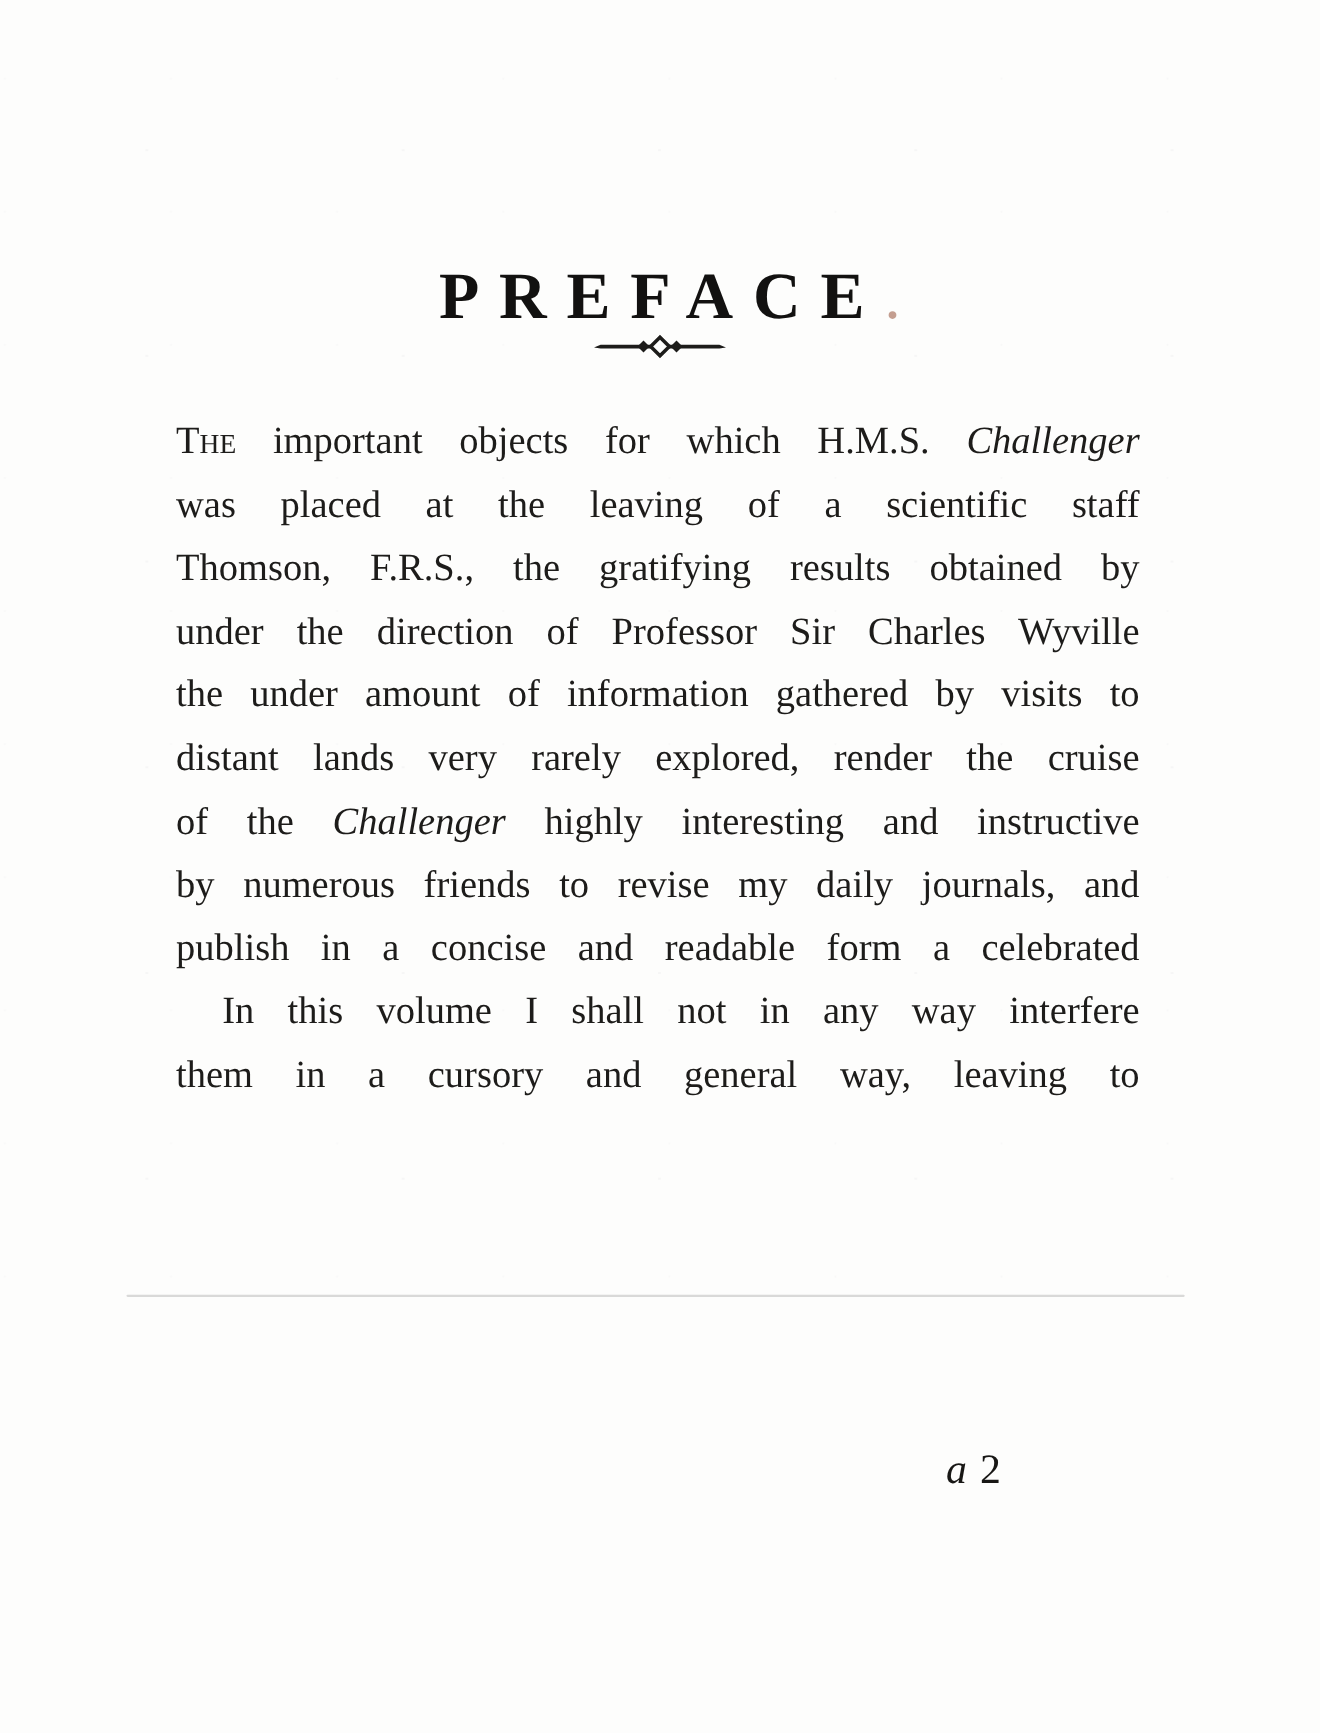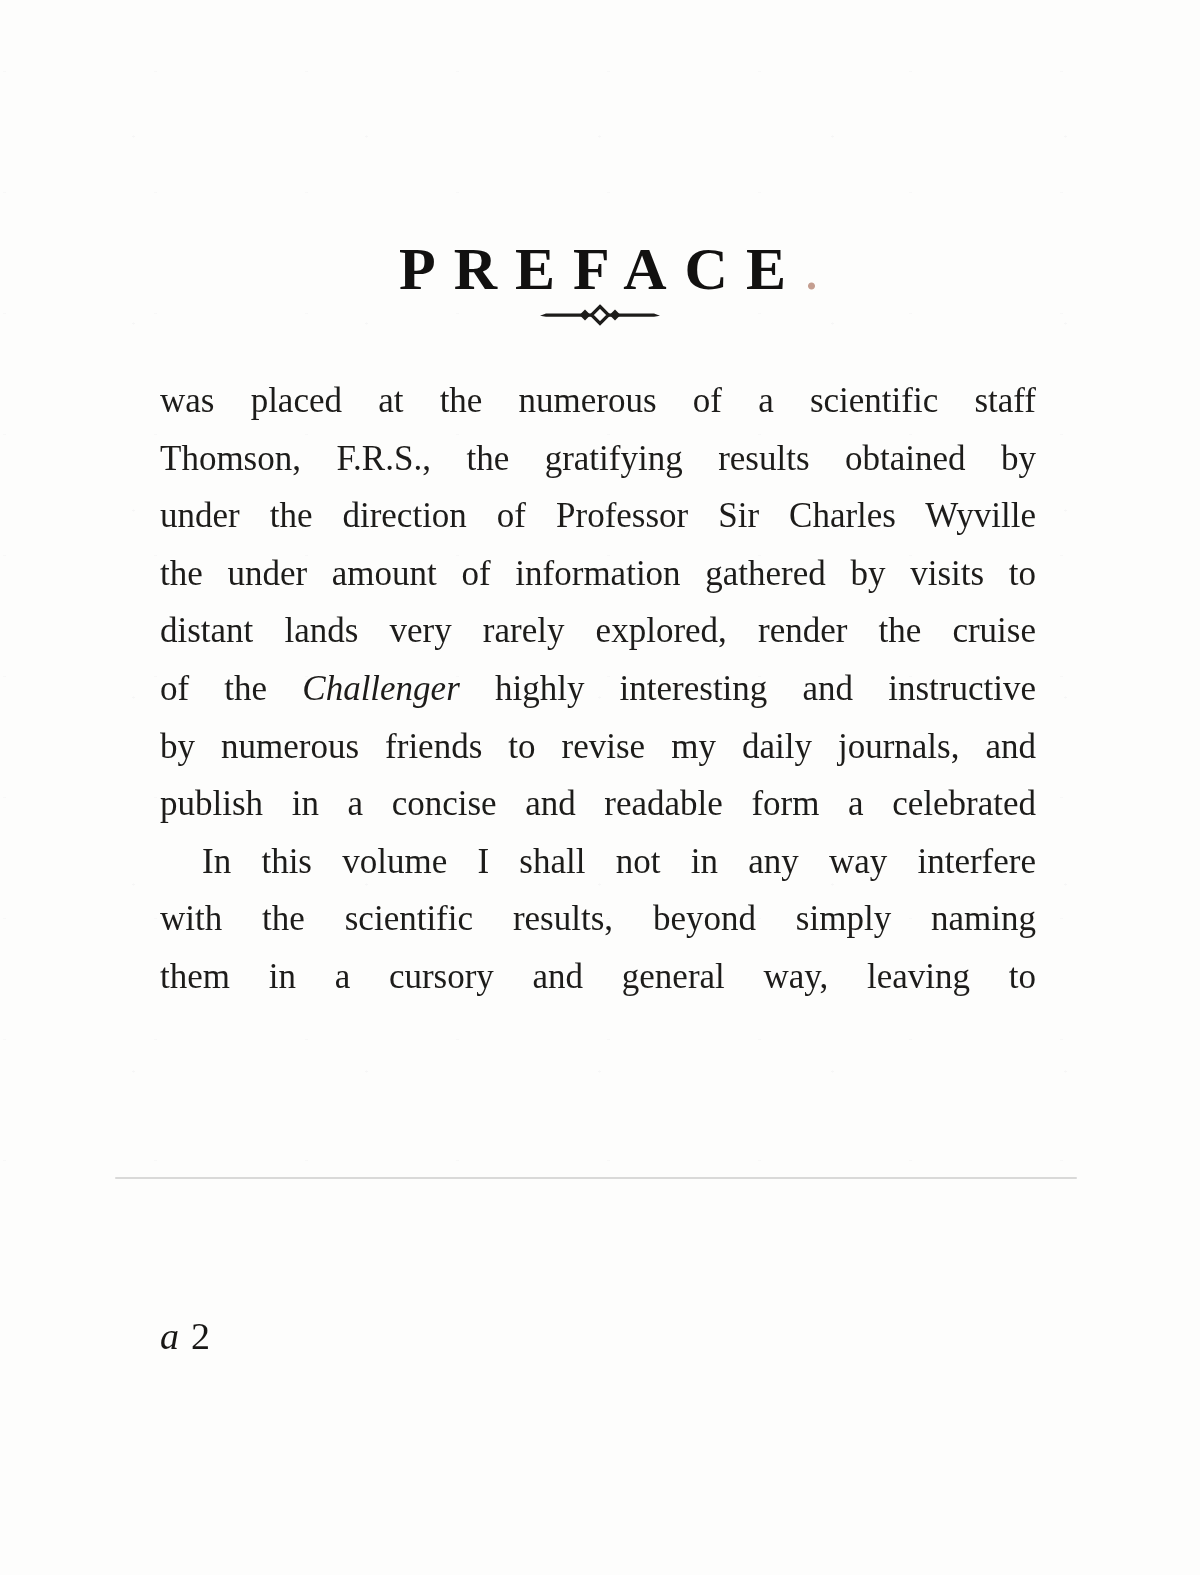--- a/index.html
+++ b/index.html
@@ -72,20 +72,21 @@
     word-spacing: 8px;
   }
   .line.indent { text-indent: 42px; }
   .sc { font-variant: small-caps; }
   .it { font-style: italic; }
   .signature {
     position: absolute;
     top: 1312px;
     left: 160px;
     width: 750px;
+    text-align: right;
     font-size: 38px;
     line-height: 48px;
     color: #181715;
   }
   .signature .num { margin-left: 12px; font-style: normal; }
   .scan-edge {
     position: absolute;
     bottom: 2px;
     left: 115px;
     width: 962px;
@@ -107,40 +108,44 @@
       <polygon points="0,12.8 6,10.4 114,10.4 120,12.8 114,13.8 6,13.8" fill="#1d1c1a"></polygon>
       <polygon points="45,6.5 50.5,12 45,17.5 39.5,12" fill="#1d1c1a"></polygon>
       <polygon points="75,6.5 80.5,12 75,17.5 69.5,12" fill="#1d1c1a"></polygon>
       <polygon points="60,3.5 68.5,12 60,20.5 51.5,12" fill="#fdfdfc" stroke="#1d1c1a" stroke-width="3.2"></polygon>
     </svg>
   </div>
 
   <div class="text-block">
 
     <div class="paragraph">
-      <div class="line">was placed at the numerous of a scientific staff</div>
+      <div class="line">
+        <span class="sc">The</span>
+        <span>important objects for which H.M.S.</span>
+        <span class="it">Challenger</span>
+      </div>
+      <div class="line">was placed at the leaving of a scientific staff</div>
       <div class="line">Thomson, F.R.S., the gratifying results obtained by</div>
       <div class="line">under the direction of Professor Sir Charles Wyville</div>
       <div class="line">the under amount of information gathered by visits to</div>
       <div class="line">distant lands very rarely explored, render the cruise</div>
       <div class="line">
         <span>of the</span>
         <span class="it">Challenger</span>
         <span>highly interesting and instructive</span>
       </div>
     </div>
 
     <div class="paragraph">
       <div class="line">by numerous friends to revise my daily journals, and</div>
       <div class="line">publish in a concise and readable form a celebrated</div>
     </div>
 
     <div class="paragraph">
       <div class="line indent">In this volume I shall not in any way interfere</div>
-      <div class="line">with the scientific results, beyond simply naming</div>
       <div class="line">them in a cursory and general way, leaving to</div>
     </div>
 
   </div>
 
   <div class="signature">
     <span class="it">a</span><span class="num">2</span>
   </div>
 
   <div class="scan-edge"></div>

